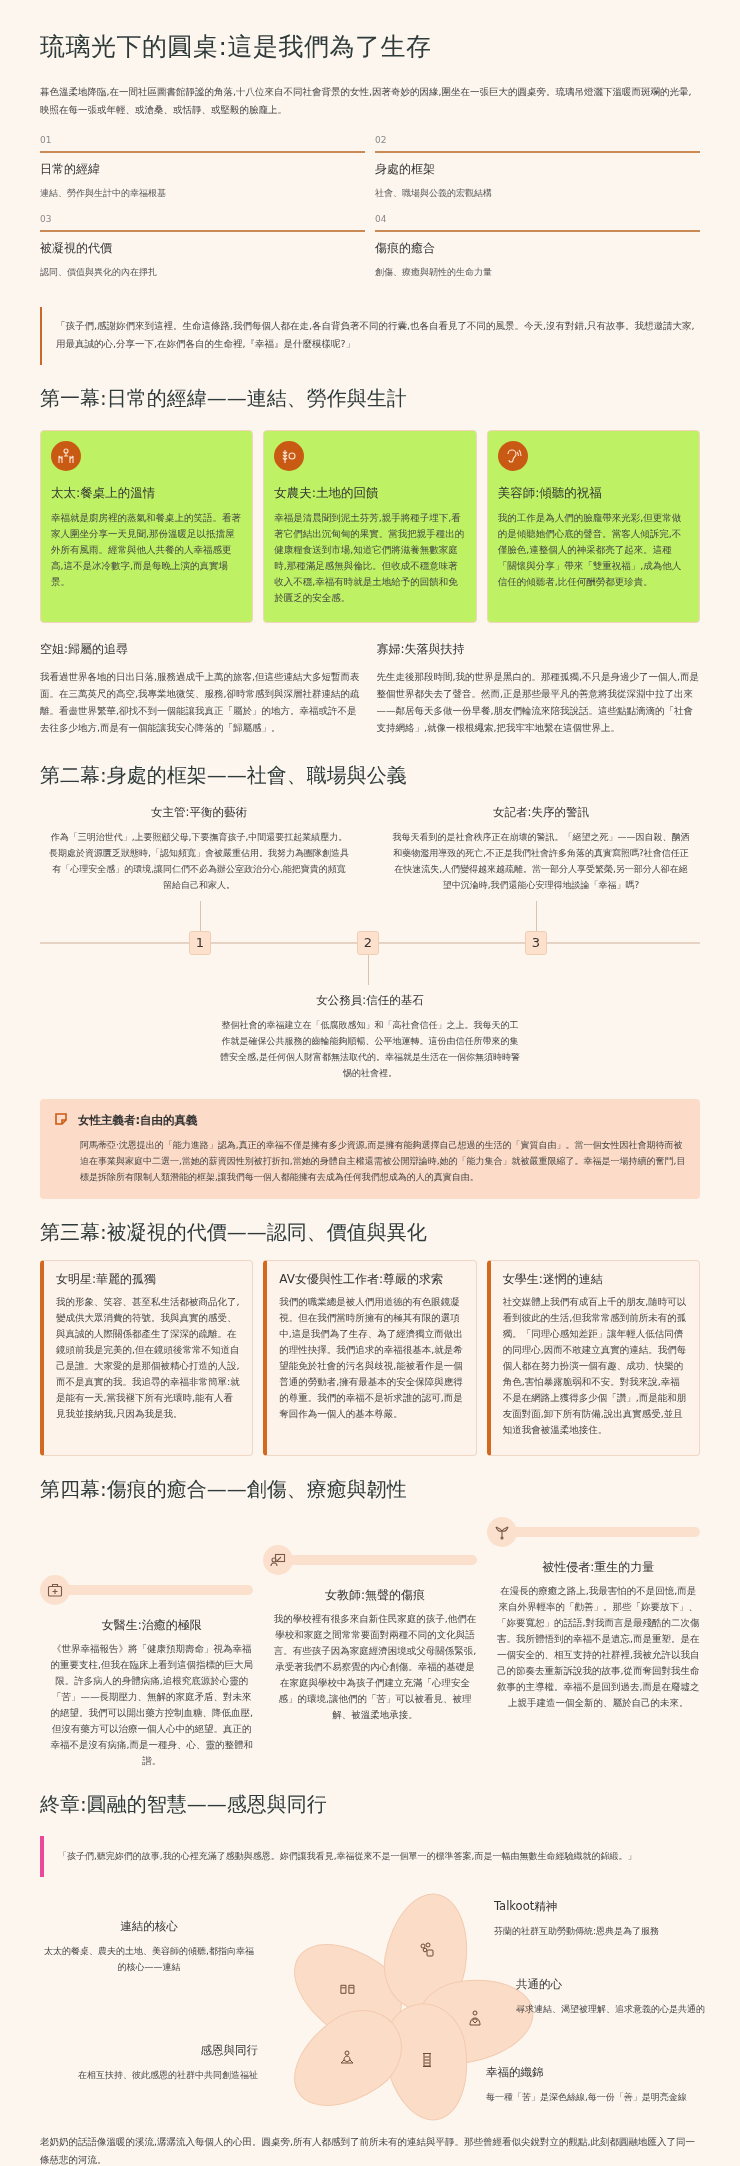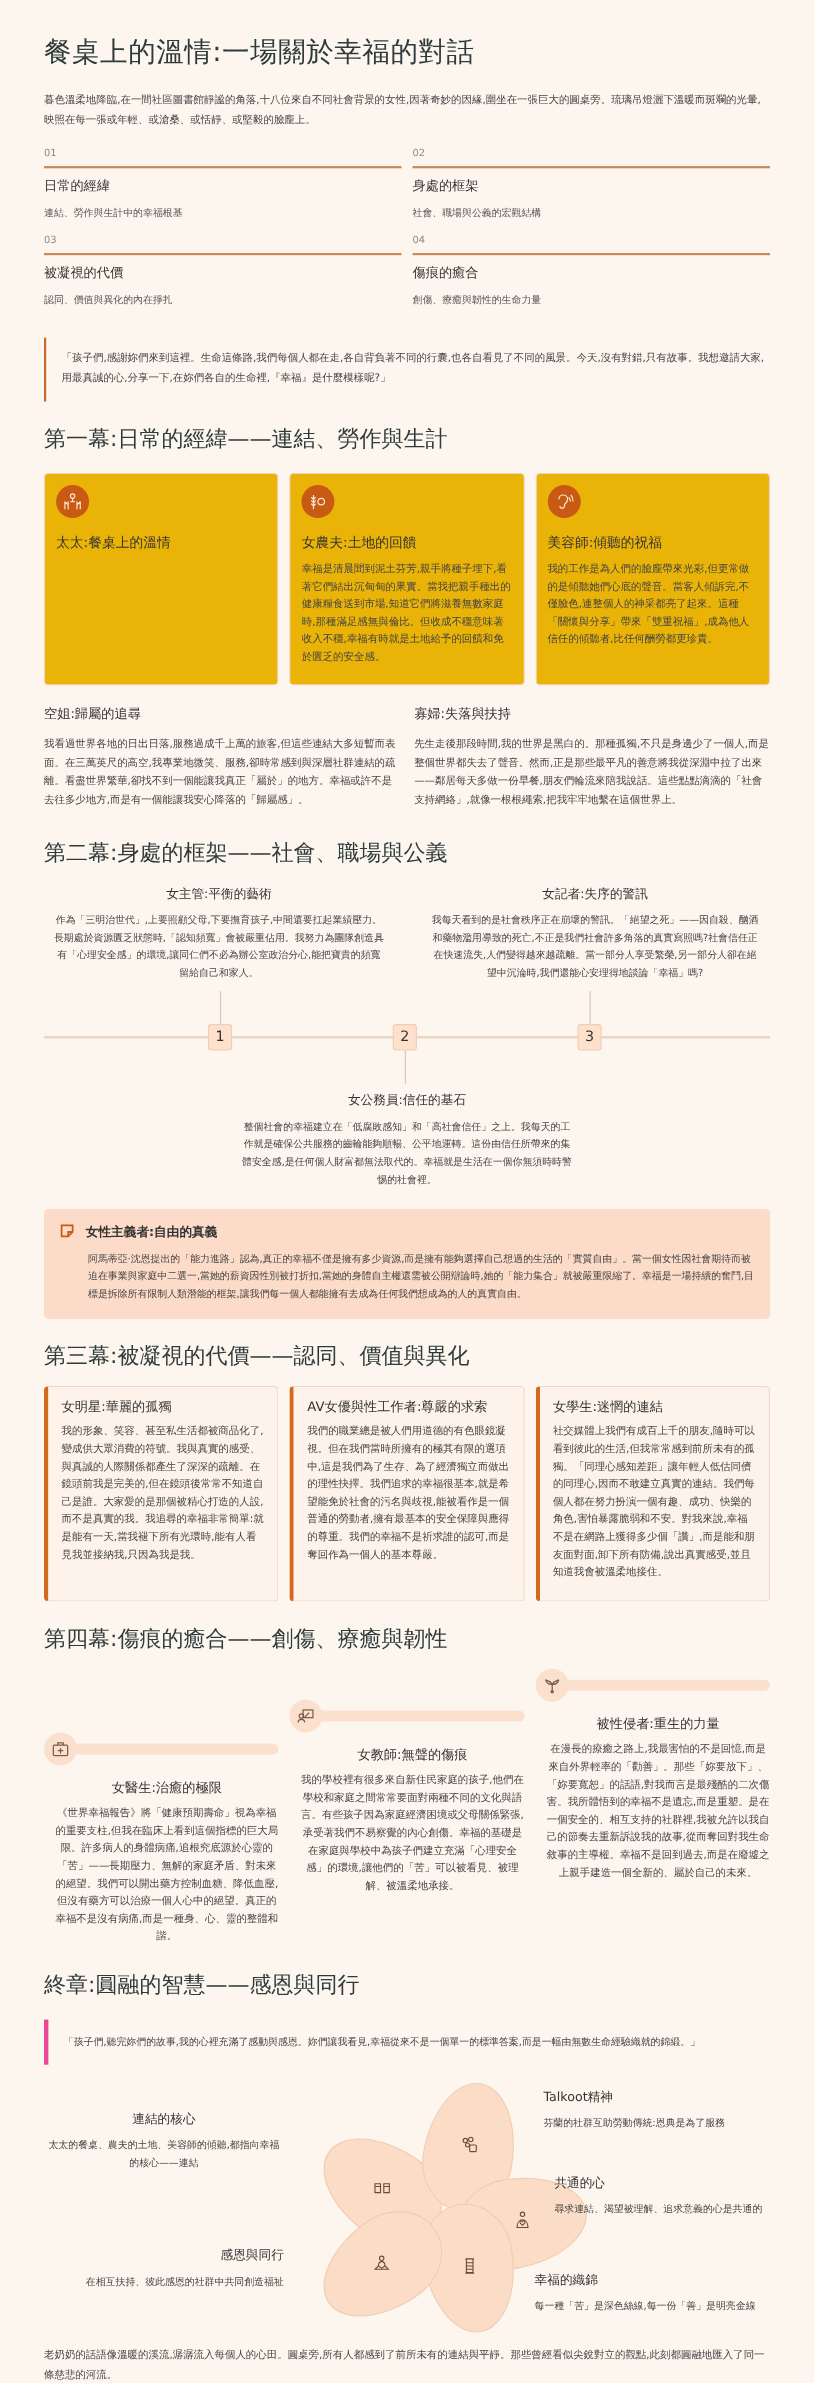--- a/index.html
+++ b/index.html
@@ -15,21 +15,21 @@
 
   .toc { display: grid; grid-template-columns: 1fr 1fr; column-gap: 10px; row-gap: 14px; margin-top: 16px; }
   .toc-item .num { font-size: 9px; color: #888; padding-bottom: 6px; border-bottom: 2px solid #c98a55; }
   .toc-item .ttl { font-size: 12px; color: #333; margin-top: 8px; }
   .toc-item .sub { font-size: 9px; color: #555; margin-top: 9px; }
 
   .quote { border-left: 2px solid #c96a2b; padding: 10px 0 12px 14px; margin-top: 28px; font-size: 9.5px; line-height: 18px; color: #444; }
   h2.act { font-size: 20px; font-weight: 400; color: #2f3b3b; margin-top: 20px; }
 
   .cards3 { display: grid; grid-template-columns: repeat(3, 1fr); gap: 10px; margin-top: 18px; }
-  .card1 { background: #eab308; border: 1px solid #f6d3bc; border-radius: 4px; padding: 10px 10px 16px 10px; min-height: 172px; }
+  .card1 { background: #bef264; border: 1px solid #f6d3bc; border-radius: 4px; padding: 10px 10px 16px 10px; min-height: 172px; }
   .iconcircle { width: 30px; height: 30px; border-radius: 50%; background: #c95a14; display: flex; align-items: center; justify-content: center; }
   .card1 h3 { font-size: 12.5px; font-weight: 400; color: #333; margin-top: 14px; }
   .card1 p { font-size: 9.5px; line-height: 16px; margin-top: 8px; color: #444; }
 
   .two { display: grid; grid-template-columns: 1fr 1fr; gap: 13px; margin-top: 18px; }
   .two h3 { font-size: 12px; font-weight: 400; color: #333; }
   .two p { font-size: 9.5px; line-height: 17px; margin-top: 10px; color: #444; }
 
   .tl-top { display: grid; grid-template-columns: 1fr 1fr; gap: 24px; margin-top: 16px; text-align: center; }
   .tl-top h3, .tl-bottom h3 { font-size: 11.5px; font-weight: 400; color: #333; }
@@ -67,21 +67,21 @@
   .fl-label h3 { font-size: 11.5px; font-weight: 400; color: #333; }
   .fl-label p { font-size: 9px; line-height: 16px; margin-top: 9px; color: #444; }
 
   .outro p { font-size: 9.5px; line-height: 18px; color: #444; margin-top: 12px; }
 </style>
 </head>
 <body>
 
 <div class="page">
 
-  <h1 class="title">餐桌上的溫情:一場關於幸福的對話</h1>
+  <h1 class="title">琉璃光下的圓桌:這是我們為了生存</h1>
   <p class="intro">暮色溫柔地降臨,在一間社區圖書館靜謐的角落,十八位來自不同社會背景的女性,因著奇妙的因緣,圍坐在一張巨大的圓桌旁。琉璃吊燈灑下溫暖而斑斕的光暈,映照在每一張或年輕、或滄桑、或恬靜、或堅毅的臉龐上。</p>
 
   <div class="toc">
     <div class="toc-item">
       <div class="num">01</div>
       <div class="ttl">日常的經緯</div>
       <div class="sub">連結、勞作與生計中的幸福根基</div>
     </div>
     <div class="toc-item">
       <div class="num">02</div>
@@ -105,20 +105,21 @@
   <h2 class="act">第一幕:日常的經緯——連結、勞作與生計</h2>
   <div class="cards3">
     <div class="card1">
       <div class="iconcircle">
         <svg width="18" height="16" viewBox="0 0 18 16" fill="none" stroke="#fde4d3" stroke-width="1.1">
             <circle cx="9" cy="3" r="2"></circle>
             <path d="M2 15V8M2 8l3 3M5 8v7M13 8v7M16 15V8M16 8l-3 3M7 8h4M9 5v3"></path>
           </svg>
       </div>
       <h3>太太:餐桌上的溫情</h3>
+      <p>幸福就是廚房裡的蒸氣和餐桌上的笑語。看著家人圍坐分享一天見聞,那份溫暖足以抵擋屋外所有風雨。經常與他人共餐的人幸福感更高,這不是冰冷數字,而是每晚上演的真實場景。</p>
     </div>
     <div class="card1">
       <div class="iconcircle">
         <svg width="18" height="16" viewBox="0 0 18 16" fill="none" stroke="#fde4d3" stroke-width="1.1">
             <path d="M5 2v13M3 4l2 2 2-2M3 7l2 2 2-2M3 10l2 2 2-2"></path>
             <circle cx="12" cy="8" r="3"></circle>
           </svg>
       </div>
       <h3>女農夫:土地的回饋</h3>
       <p>幸福是清晨聞到泥土芬芳,親手將種子埋下,看著它們結出沉甸甸的果實。當我把親手種出的健康糧食送到市場,知道它們將滋養無數家庭時,那種滿足感無與倫比。但收成不穩意味著收入不穩,幸福有時就是土地給予的回饋和免於匱乏的安全感。</p>
@@ -293,21 +294,21 @@
     </div>
 
     <div class="fl-label" style="left:0; top:28px; width:218px; text-align:center;">
       <h3>連結的核心</h3>
       <p>太太的餐桌、農夫的土地、美容師的傾聽,都指向幸福的核心——連結</p>
     </div>
     <div class="fl-label" style="left:454px; top:8px; width:214px;">
       <h3>Talkoot精神</h3>
       <p>芬蘭的社群互助勞動傳統:恩典是為了服務</p>
     </div>
-    <div class="fl-label" style="left:464px; top:86px; width:196px;">
+    <div class="fl-label" style="left:476px; top:86px; width:196px;">
       <h3>共通的心</h3>
       <p>尋求連結、渴望被理解、追求意義的心是共通的</p>
     </div>
     <div class="fl-label" style="left:446px; top:174px; width:214px;">
       <h3>幸福的織錦</h3>
       <p>每一種「苦」是深色絲線,每一份「善」是明亮金線</p>
     </div>
     <div class="fl-label" style="left:0; top:152px; width:218px; text-align:right;">
       <h3>感恩與同行</h3>
       <p>在相互扶持、彼此感恩的社群中共同創造福祉</p>

